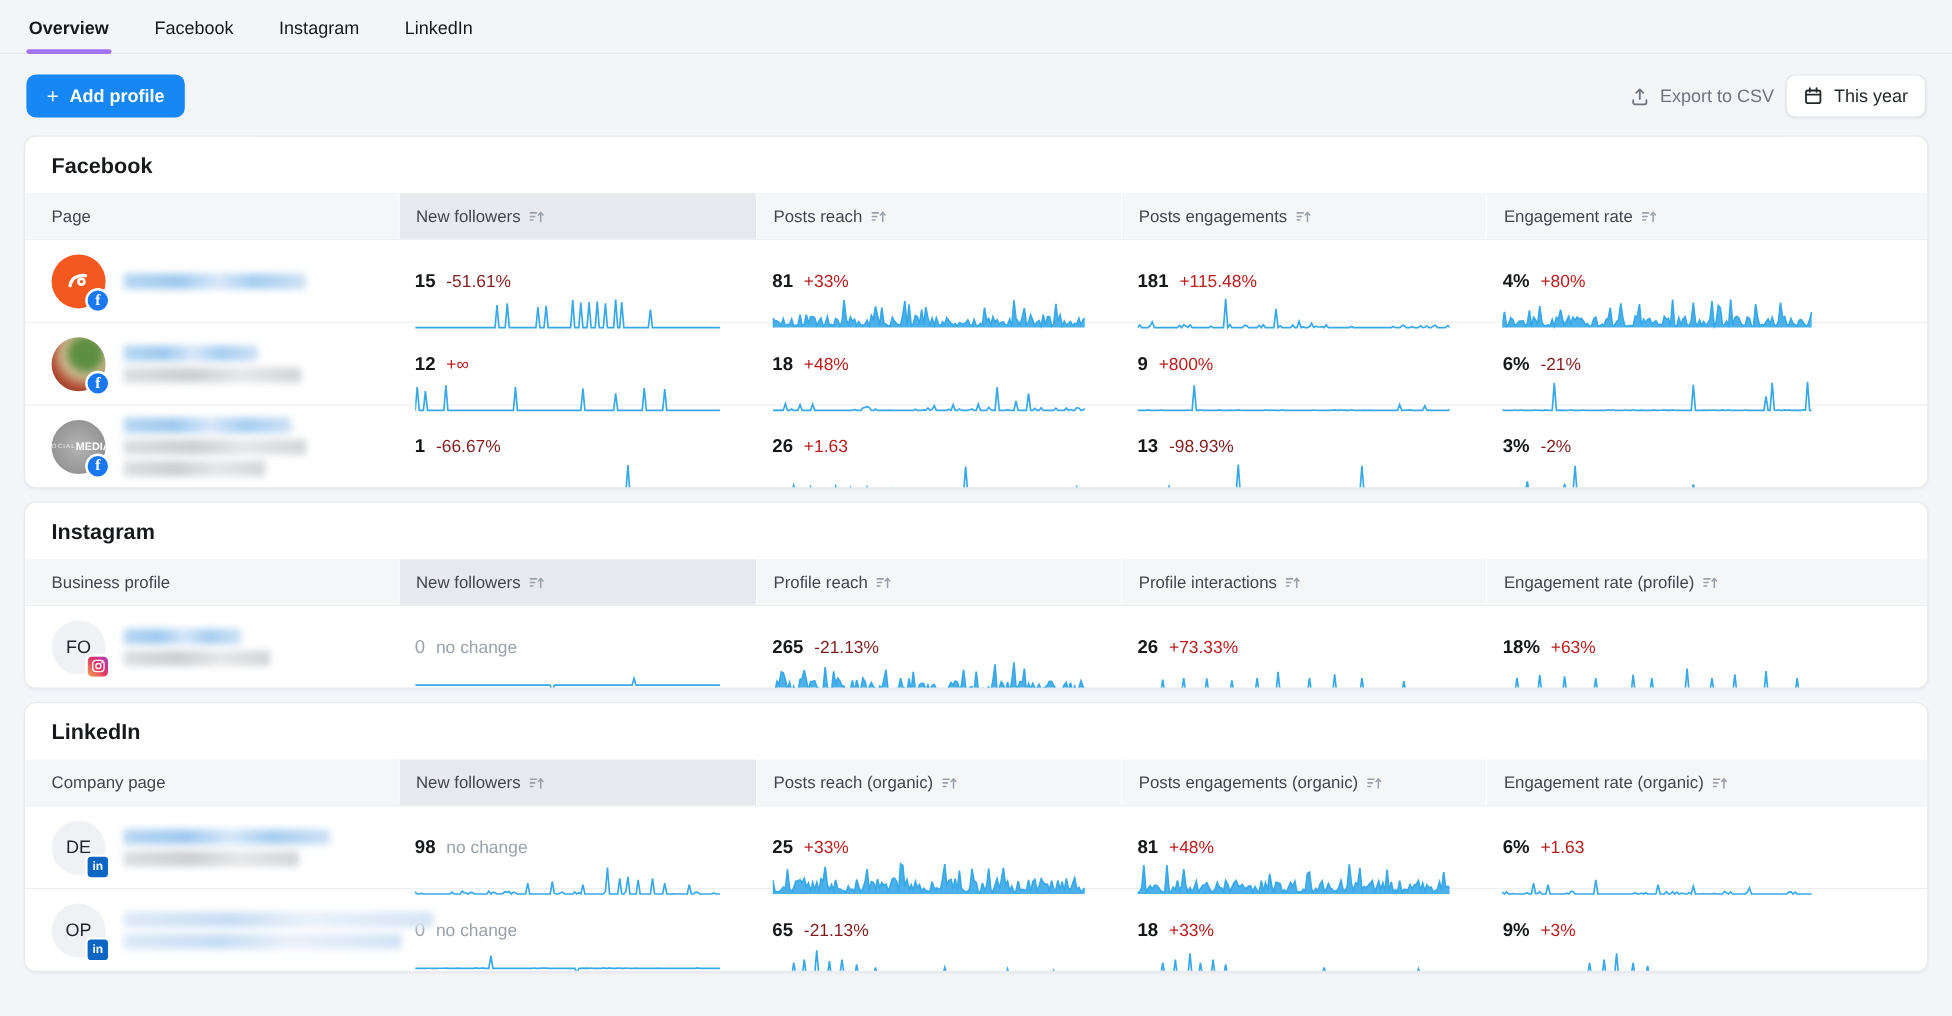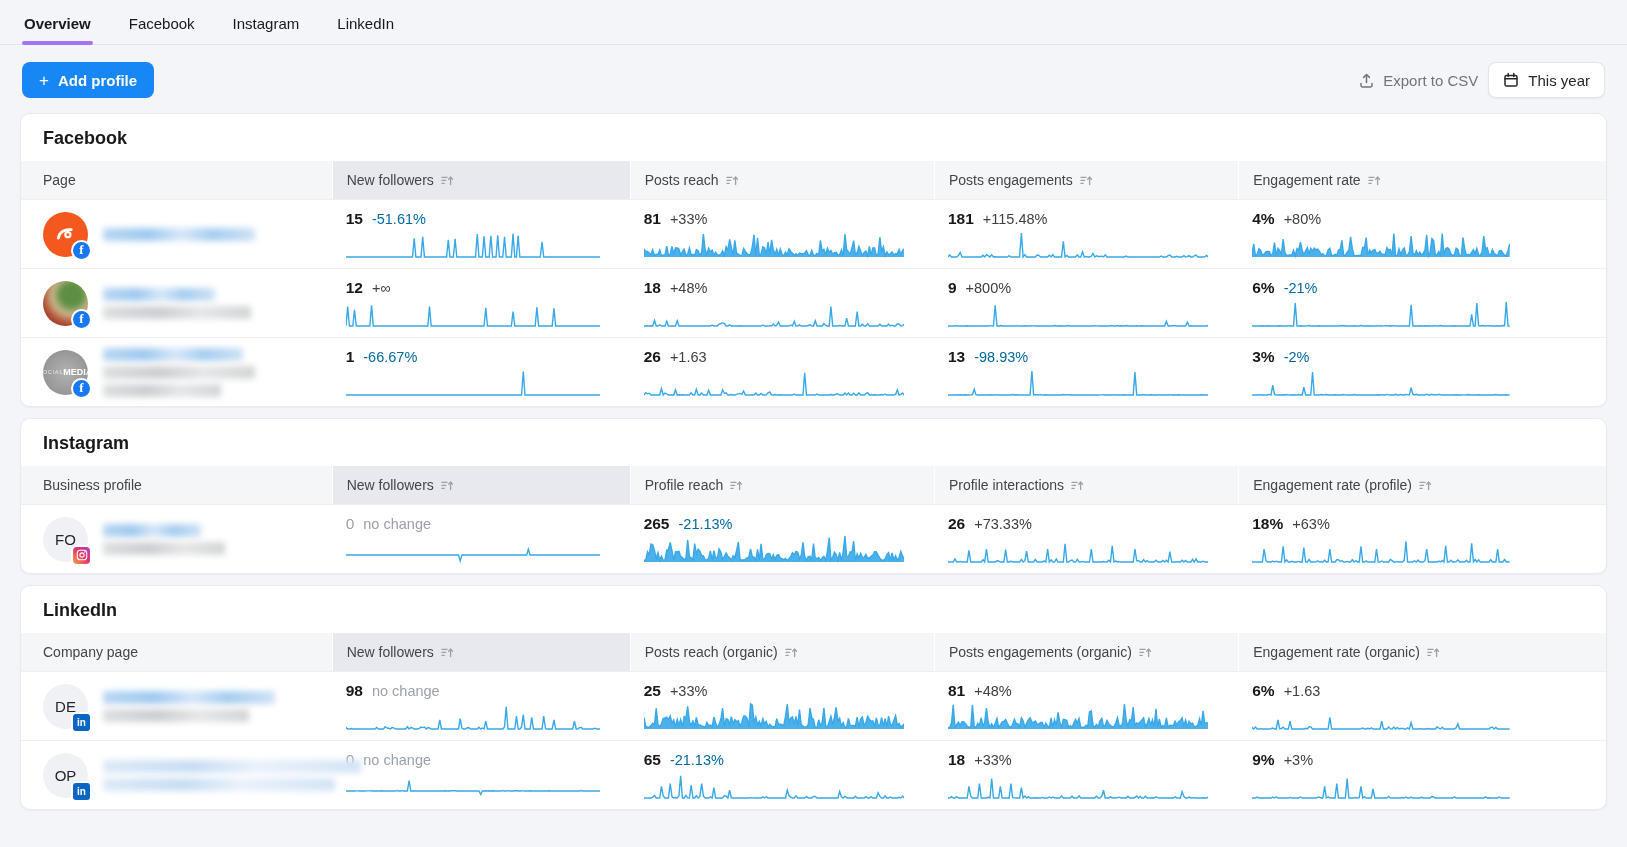--- a/index.html
+++ b/index.html
@@ -52,25 +52,25 @@
   .badge.ig{border-radius:6px;background:linear-gradient(45deg,#f5a54b 0%,#e1306c 55%,#a944c1 100%);}
   .badge.li{border-radius:5px;background:#0a66c2;color:#fff;font-size:10px;font-weight:700;}
   .names{display:flex;flex-direction:column;}
   .blur-line{height:13px;border-radius:2px;filter:blur(3px);margin:2.5px 0;}
   .blur-line.blue{background:linear-gradient(90deg,#b9d7f2,#9ec9ef 30%,#d6e7f8 52%,#a6cdf0 72%,#cfe2f5);}
   .blur-line.gray{background:linear-gradient(90deg,#dcdee1,#ccced2 38%,#e6e7e9 66%,#d2d4d7);}
   .blur-line.lightblue{background:linear-gradient(90deg,#dde9f7,#c7ddf3 35%,#eaf1fa 60%,#d3e3f5);}
   
   .mcell{display:flex;flex-direction:column;justify-content:flex-start;}
   .vline{display:flex;align-items:baseline;gap:9px;margin-top:10px;}
-  .val{font-size:15.5px;font-weight:700;color:#16181b;}
+  .val{font-size:15.5px;font-weight:700;color:#16181b;margin-top:16px;}
   .val.muted{color:#9aa1ab;font-weight:400;}
   .chg{font-size:14.5px;}
-  .chg.up{color:#404040;}
-  .chg.down{color:#0369a1;}
+  .chg.up{color:#b91c1c;}
+  .chg.down{color:#7f1d1d;}
   .chg.none{color:#9aa1ab;}
   .spark-box{height:30px;margin-top:1px;margin-right:30px;}
   .col-m.c4 .spark-box{margin-right:96px;}
   .spark{width:100%;height:30px;display:block;}
   .sort-ic{flex:0 0 auto;display:inline-flex;}
 </style>
 </head>
 <body>
 
 <div class="tabbar" id="tabs">

